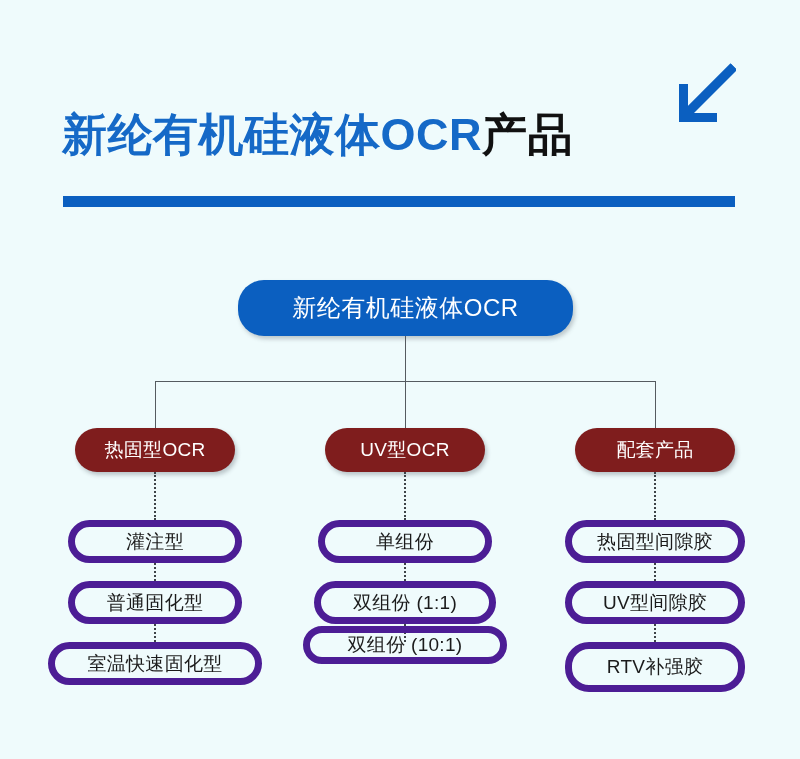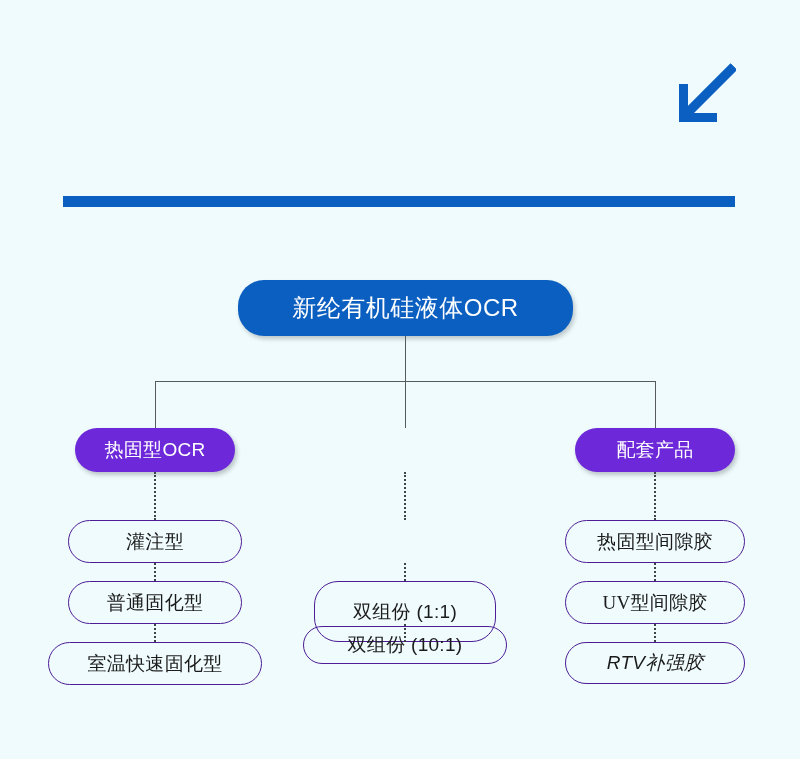--- a/index.html
+++ b/index.html
@@ -86,33 +86,33 @@
     background: #0b5fc0;
     color: #ffffff;
     border-radius: 26px;
     font-size: 24px;
     letter-spacing: 0.5px;
     box-shadow: 2px 3px 4px rgba(60,70,80,0.28);
   }
 
   
   .node-cat {
-    background: #6d28d9;
+    background: #7f1d1d;
     color: #ffffff;
     border-radius: 22px;
     font-size: 19px;
     letter-spacing: 0.3px;
     box-shadow: 2px 3px 4px rgba(60,70,80,0.30);
   }
 
   
   .node-leaf {
     background: transparent;
     color: #1b1b1b;
-    border: 1px solid #4c1d95;
+    border: 7px solid #4c1d95;
     border-radius: 24px;
     font-size: 19px;
     letter-spacing: 0.3px;
   }
   .conn-v {
     position: absolute;
     width: 0;
     border-left: 1px solid #555b60;
   }
   .conn-h {
@@ -134,20 +134,23 @@
   <div class="header">
 
     <span class="arrow-icon">
       <svg width="70" height="68" viewBox="0 0 70 68" xmlns="http://www.w3.org/2000/svg">
         <path d="M65 4 L22 47 L22 24 L13 24 L13 62 L51 62 L51 53 L28 53 L71 10 Z" fill="#0b5fc0"></path>
         <path d="M64.5 3.2 L70.2 9.0 L26.5 52.8 L20.8 47.0 Z" fill="#0b5fc0"></path>
         <path d="M13 24 L22 24 L22 53 L51 53 L51 62 L13 62 Z" fill="#0b5fc0"></path>
       </svg>
     </span>
 
+    <div class="page-title">
+      <span class="t-blue">新纶有机硅液体OCR</span><span class="t-dark">产品</span>
+    </div>
 
     <div class="title-rule"></div>
   </div>
 
   <div class="chart">
 
     <div class="node node-root" style="left:238px; top:50px; width:335px; height:56px;">新纶有机硅液体OCR</div>
 
     <div class="conn-v" style="left:405px; top:106px; height:45px;"></div>
 
@@ -161,34 +164,36 @@
 
     <div class="conn-dotted" style="left:154px; top:242px; height:48px;"></div>
     <div class="node node-leaf" style="left:68px; top:290px; width:174px; height:43px;">灌注型</div>
 
     <div class="conn-dotted" style="left:154px; top:333px; height:18px;"></div>
     <div class="node node-leaf" style="left:68px; top:351px; width:174px; height:43px;">普通固化型</div>
 
     <div class="conn-dotted" style="left:154px; top:394px; height:18px;"></div>
     <div class="node node-leaf" style="left:48px; top:412px; width:214px; height:43px;">室温快速固化型</div>
 
+    <div class="node node-cat" style="left:325px; top:198px; width:160px; height:44px;">UV型OCR</div>
 
     <div class="conn-dotted" style="left:404px; top:242px; height:48px;"></div>
+    <div class="node node-leaf" style="left:318px; top:290px; width:174px; height:43px;">单组份</div>
 
     <div class="conn-dotted" style="left:404px; top:333px; height:18px;"></div>
-    <div class="node node-leaf" style="left:314px; top:351px; width:182px; height:61px;">双组份 (1:1)</div>
+    <div class="node node-leaf" style="left:314px; top:351px; width:182px; height:43px;">双组份 (1:1)</div>
 
     <div class="conn-dotted" style="left:404px; top:394px; height:18px;"></div>
     <div class="node node-leaf" style="left:303px; top:396px; width:204px; height:38px;">双组份 (10:1)</div>
 
     <div class="node node-cat" style="left:575px; top:198px; width:160px; height:44px;font-family:Liberation Mono, monospace;">配套产品</div>
 
     <div class="conn-dotted" style="left:654px; top:242px; height:48px;"></div>
     <div class="node node-leaf" style="left:565px; top:290px; width:180px; height:43px;text-align:center;">热固型间隙胶</div>
 
     <div class="conn-dotted" style="left:654px; top:333px; height:18px;"></div>
-    <div class="node node-leaf" style="left:565px; top:351px; width:180px; height:43px;font-family:Liberation Serif, serif;">UV型间隙胶</div>
+    <div class="node node-leaf" style="left:565px; top:351px; width:180px; height:43px;">UV型间隙胶</div>
 
     <div class="conn-dotted" style="left:654px; top:394px; height:18px;"></div>
-    <div class="node node-leaf" style="left:565px; top:412px; width:180px; height:42px;font-style:italic;">RTV补强胶</div>
+    <div class="node node-leaf" style="left:565px; top:412px; width:180px; height:50px;">RTV补强胶</div>
 
   </div>
 </div>
 
 </body></html>

